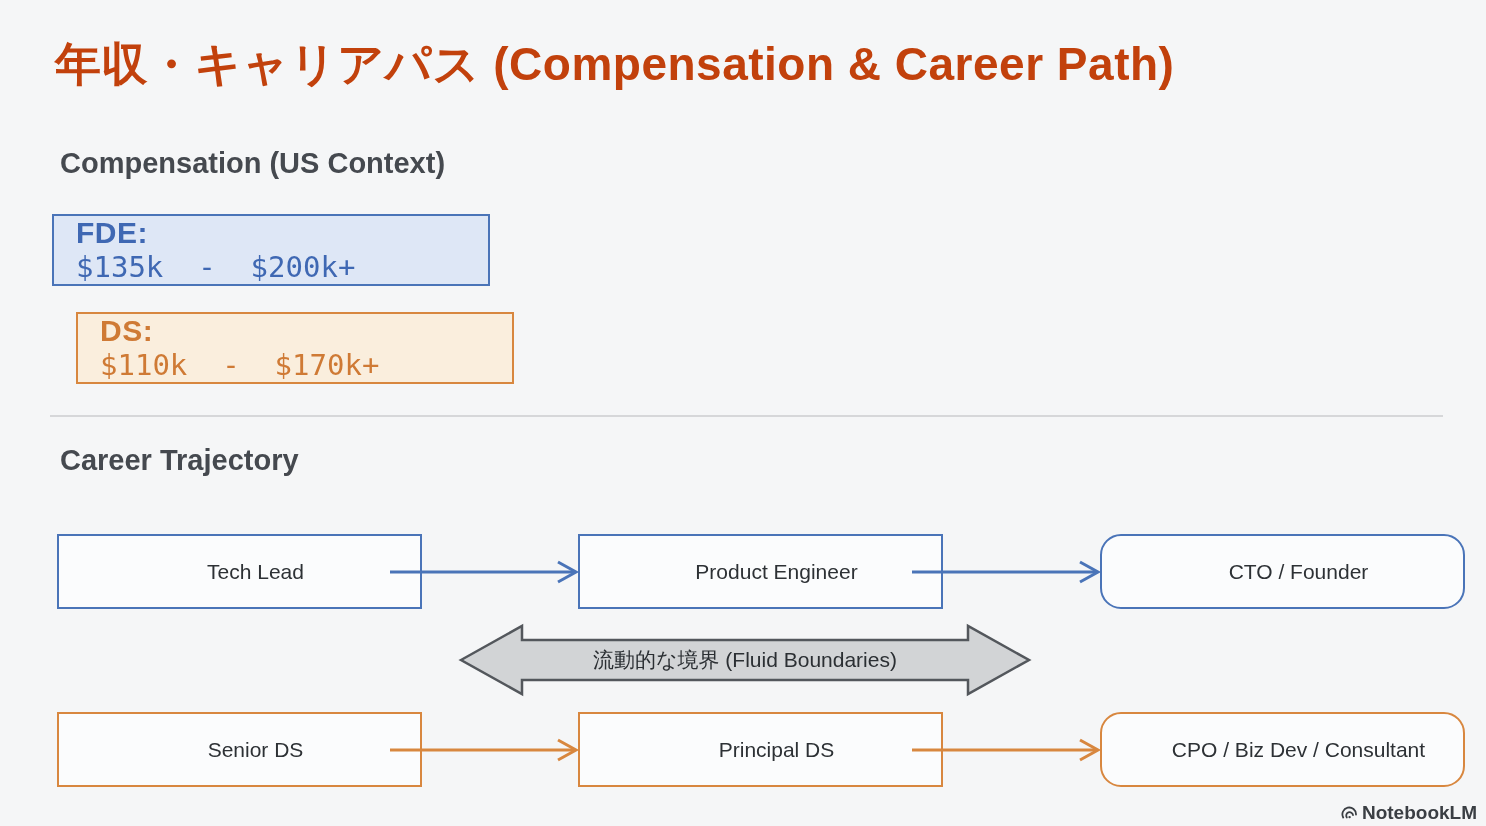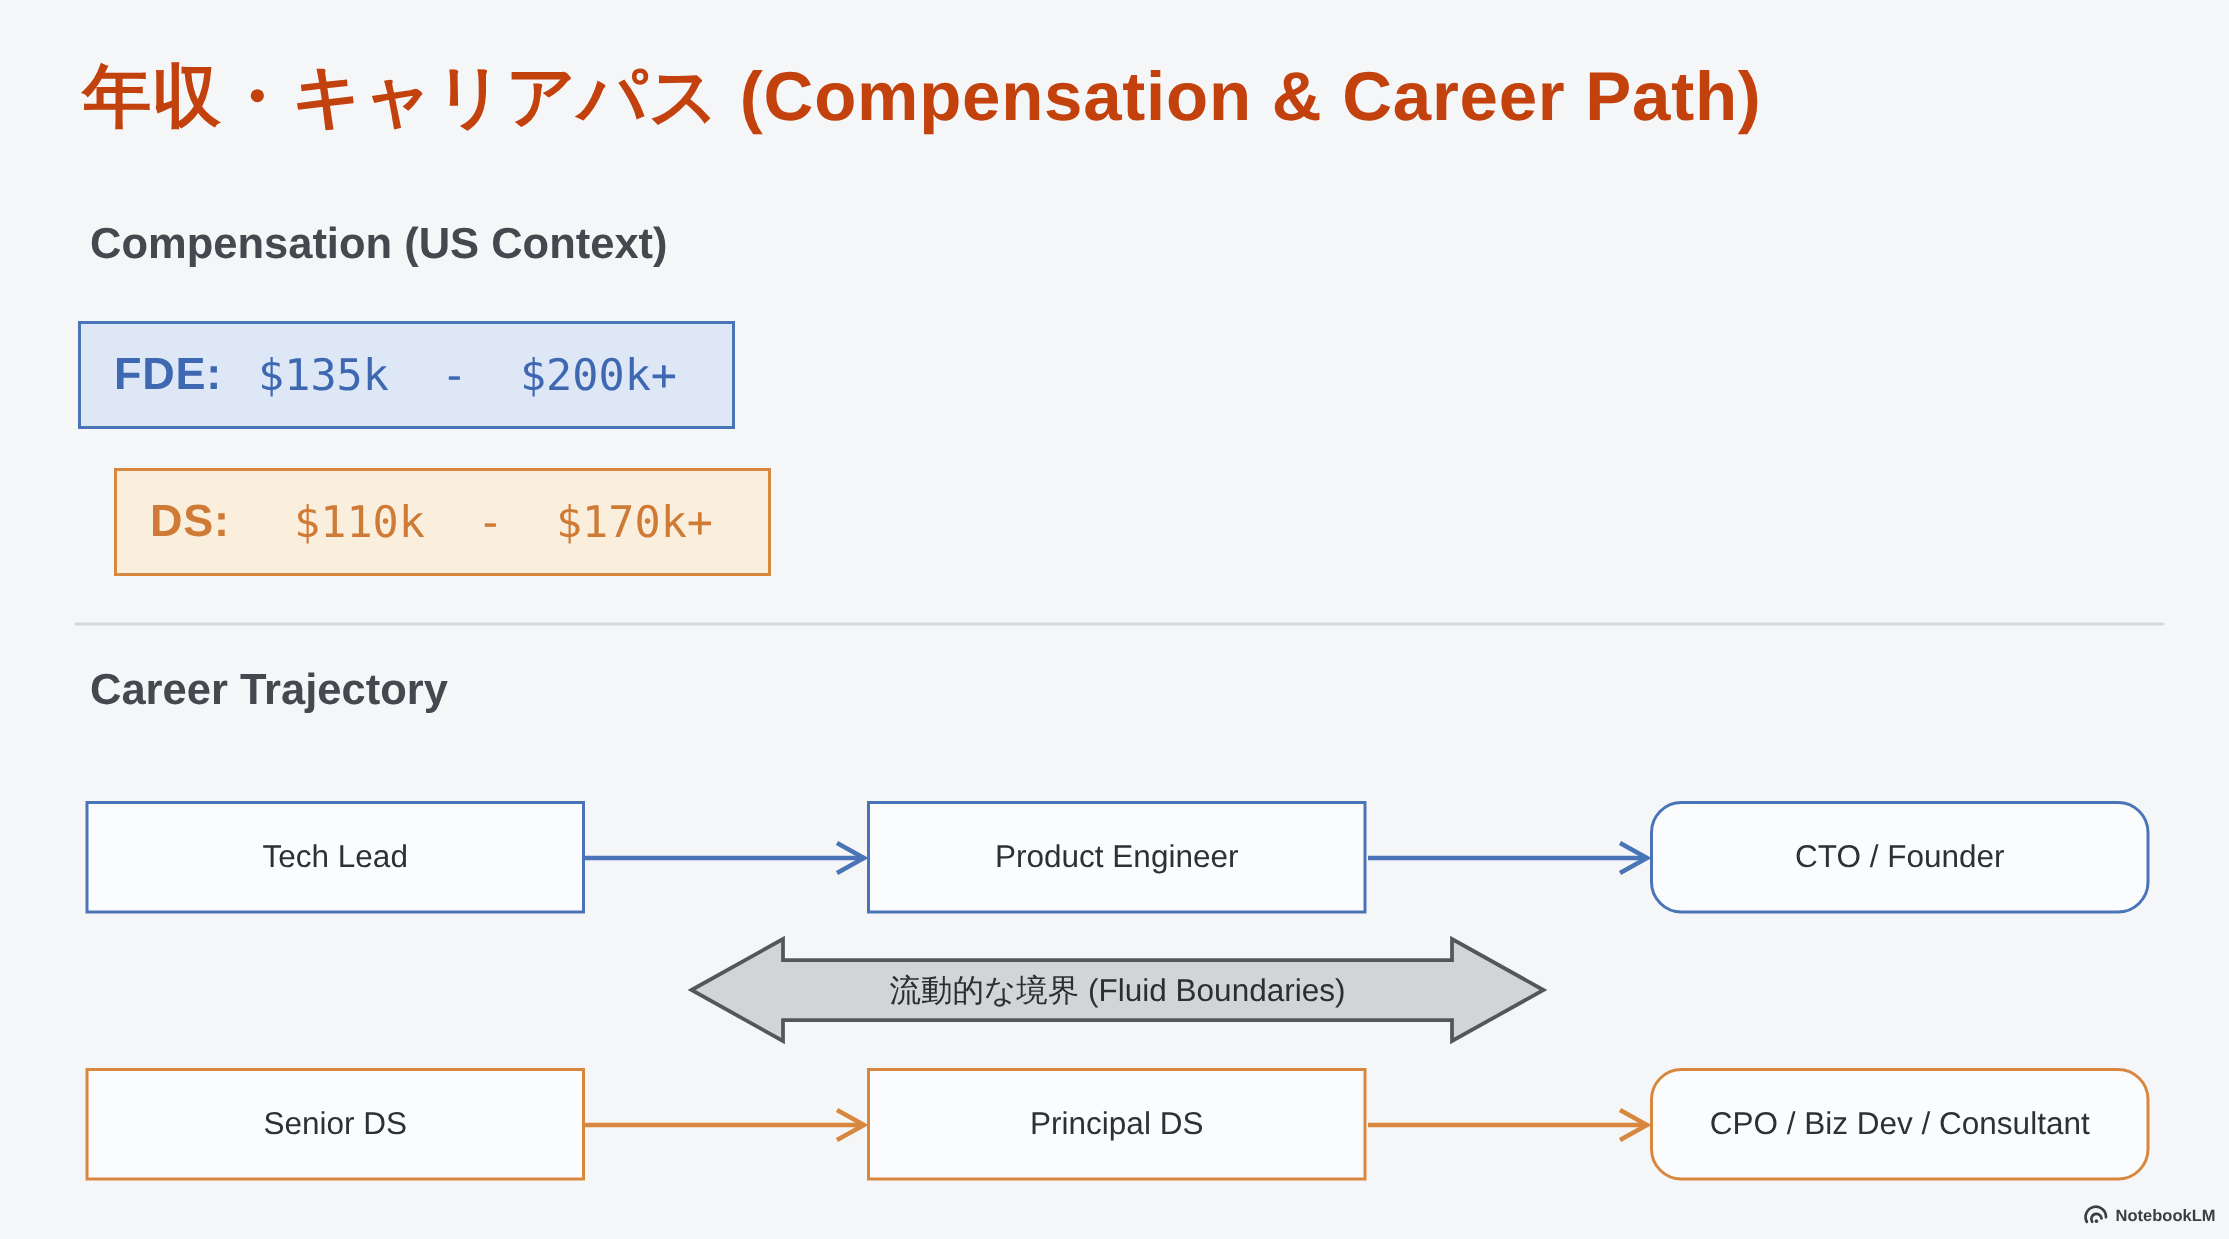--- a/index.html
+++ b/index.html
@@ -20,43 +20,44 @@
   }
   .section-heading {
     font-size: 29px; font-weight: 700; color: #45494f;
   }
   #comp-heading { left: 60px; top: 147px; }
   #career-heading { left: 60px; top: 444px; }
 
   .comp-box {
     left: 52px; width: 412px; height: 68px;
     border-width: 2.5px; border-style: solid;
-    display: flex; align-items: center;
+    display: flex; align-items: flex-start;
     padding-left: 22px;
     font-size: 30px;
+    flex-direction: column;
   }
   #comp-box-fde { top: 214px; background: #dee7f6; border-color: #4a74b8; color: #3f68b3; }
   #comp-box-ds  { top: 312px; background: #faeedd; border-color: #d8873f; color: #cf7a35; margin-left: 24px; }
   .comp-label { font-weight: 700; width: 96px; letter-spacing: 0.5px; }
   .comp-range {
     font-family: "DejaVu Sans Mono", "Liberation Mono", monospace;
     white-space: pre; font-size: 29px;
   }
 
   .divider {
     left: 50px; top: 415px; width: 1393px; height: 2px;
     background: #d6d7d9;
   }
 
   .flow-box {
     height: 71px; width: 329px;
     border-width: 2.5px; border-style: solid;
     background: #fbfcfd;
     display: flex; align-items: center; justify-content: center;
-    font-size: 21px; color: #2d3135;
+    font-size: 21px; color: #2d3135; padding-left: 32px;
   }
   .flow-box.blue   { border-color: #4a74b8; }
   .flow-box.orange { border-color: #d8873f; }
   .row-top    { top: 534px; }
   .row-bottom { top: 712px; }
   .col-1 { left: 57px; }
   .col-2 { left: 578px; }
   .col-3 { left: 1100px; border-radius: 21px; }
 
   .connector { width: 192px; height: 26px; }
@@ -68,21 +69,21 @@
   .fluid-arrow-wrap { left: 458px; top: 620px; width: 574px; height: 80px; }
   .fluid-label {
     left: 458px; top: 620px; width: 574px; height: 80px;
     display: flex; align-items: center; justify-content: center;
     font-size: 21px; color: #2b2f33;
   }
 
   .watermark {
     right: 9px; top: 802px;
     display: flex; align-items: center; gap: 4px;
-    font-size: 11px; font-weight: 600; color: #3a3e43;
+    font-size: 19px; font-weight: 600; color: #3a3e43;
   }
 </style>
 </head>
 <body>
 
 <div class="abs slide-title">年収・キャリアパス (Compensation &amp; Career Path)</div>
 
 <div class="abs section-heading" id="comp-heading">Compensation (US Context)</div>
 
 <div class="abs comp-box" id="comp-box-fde">

